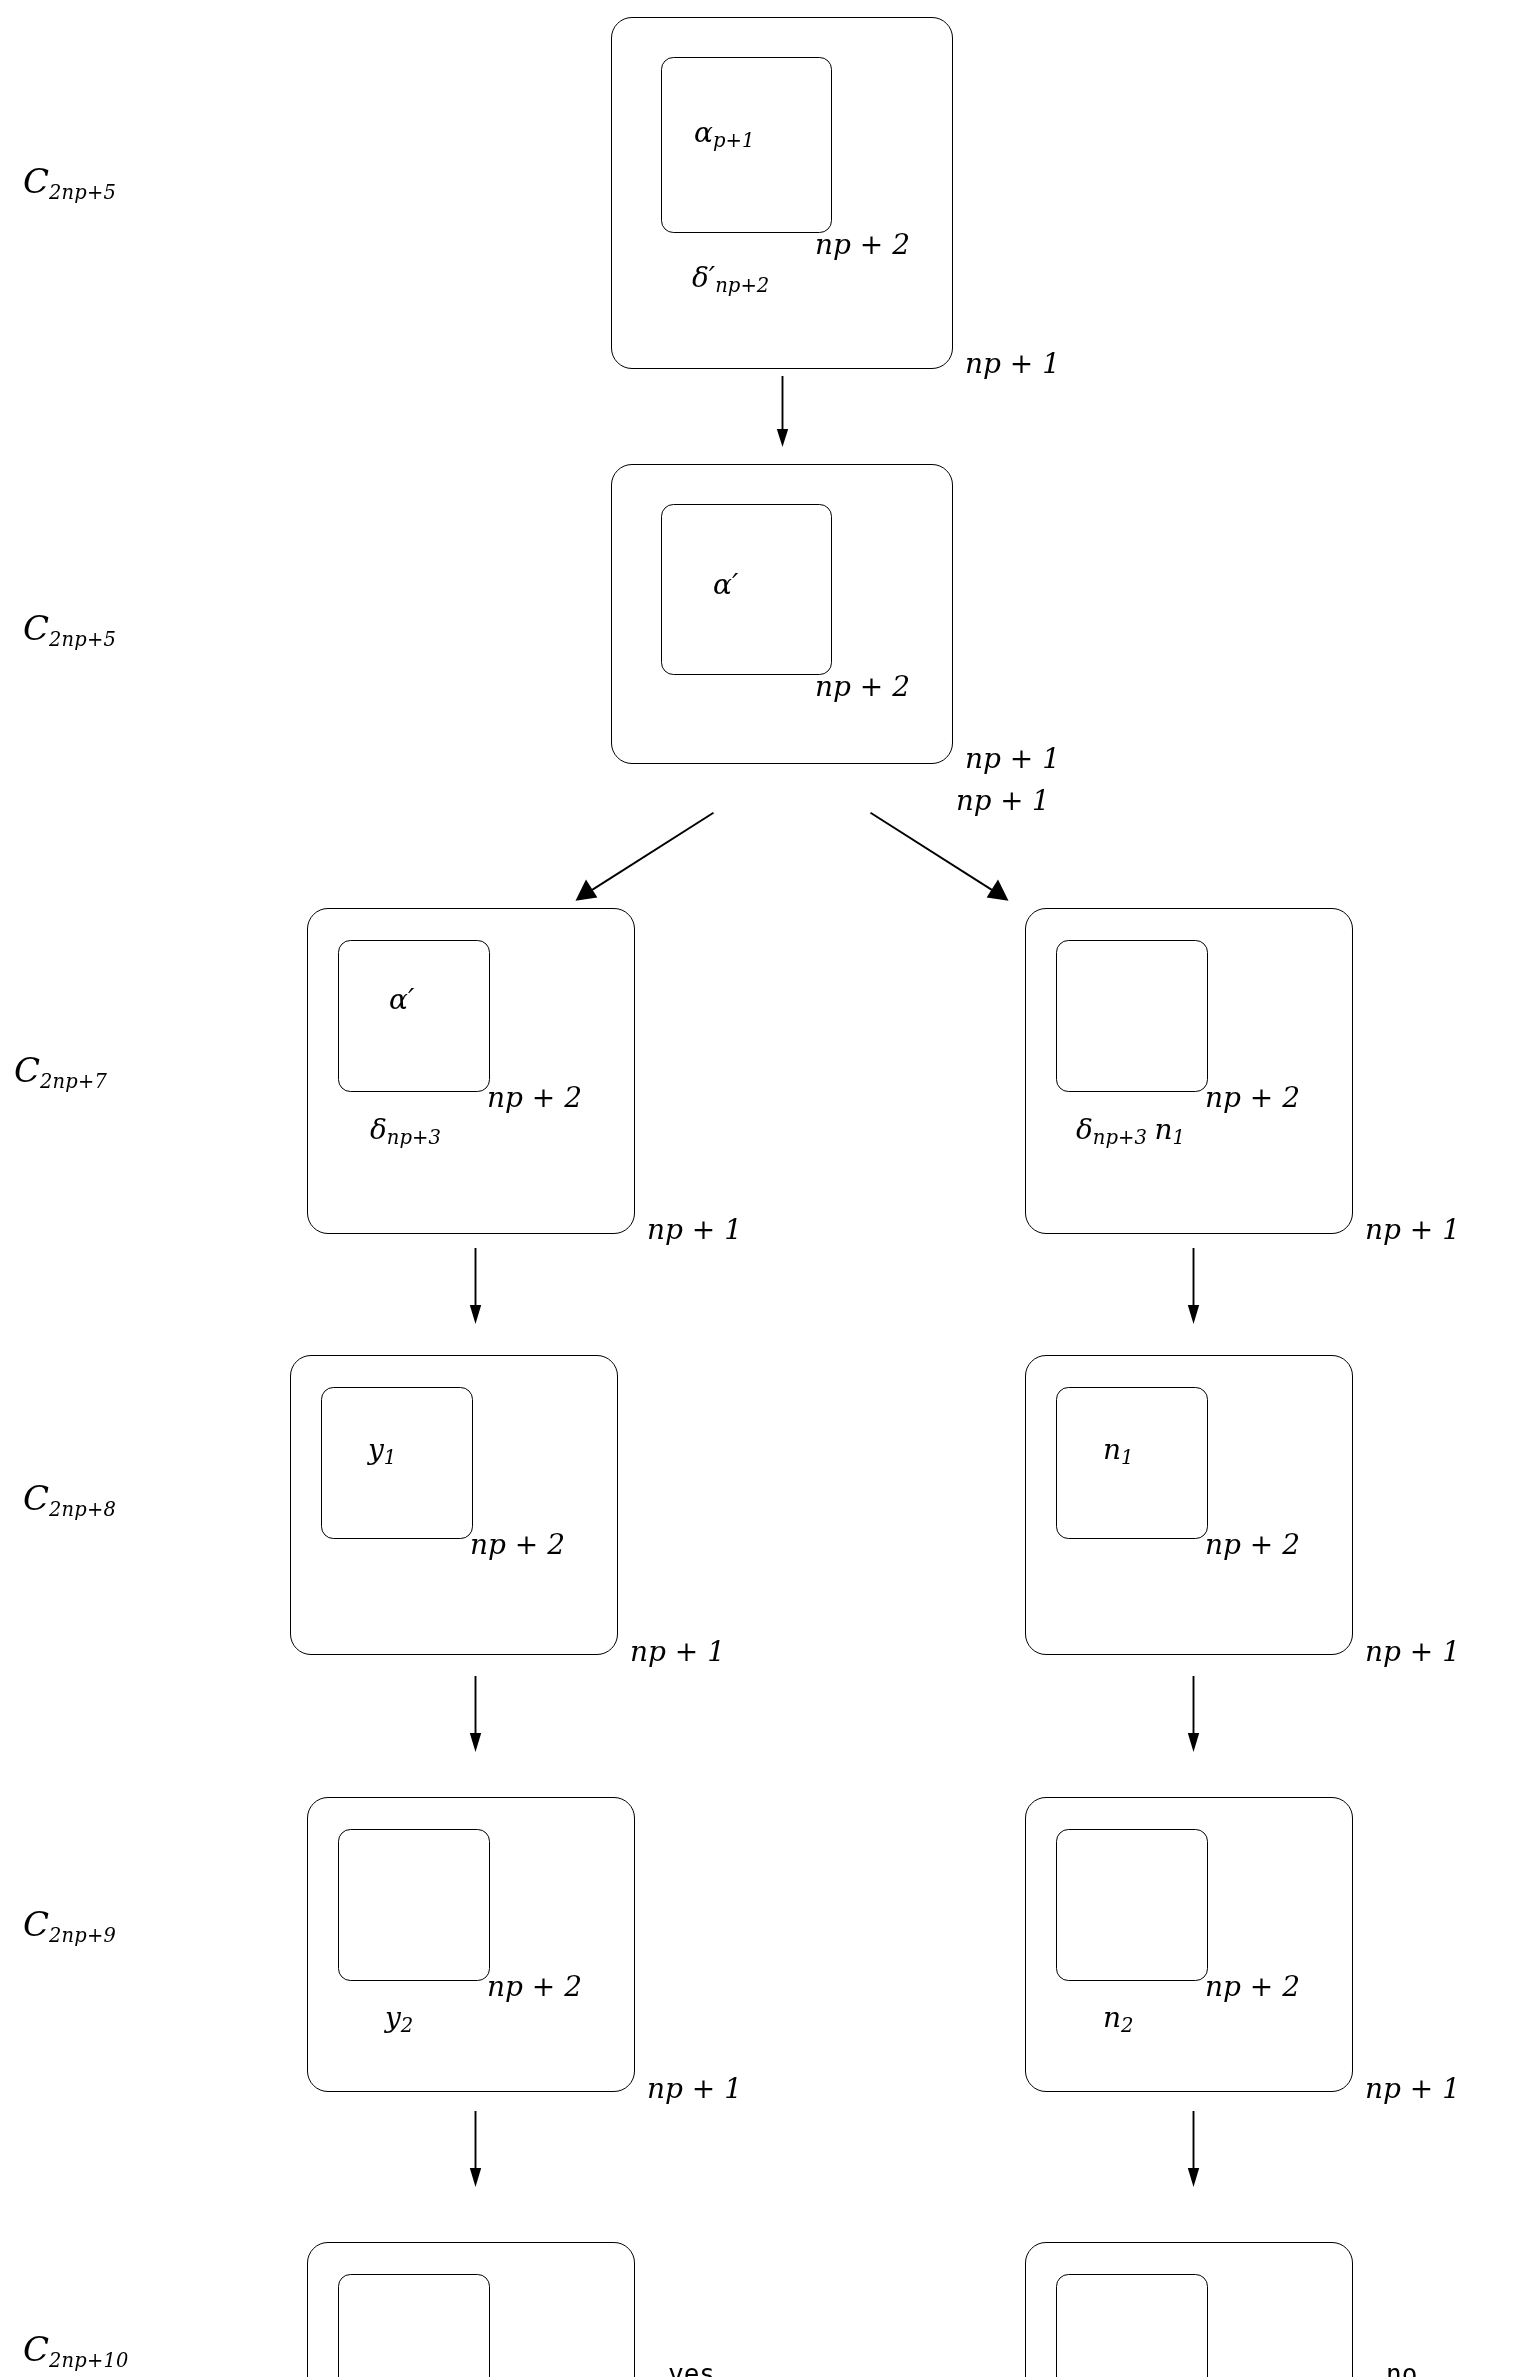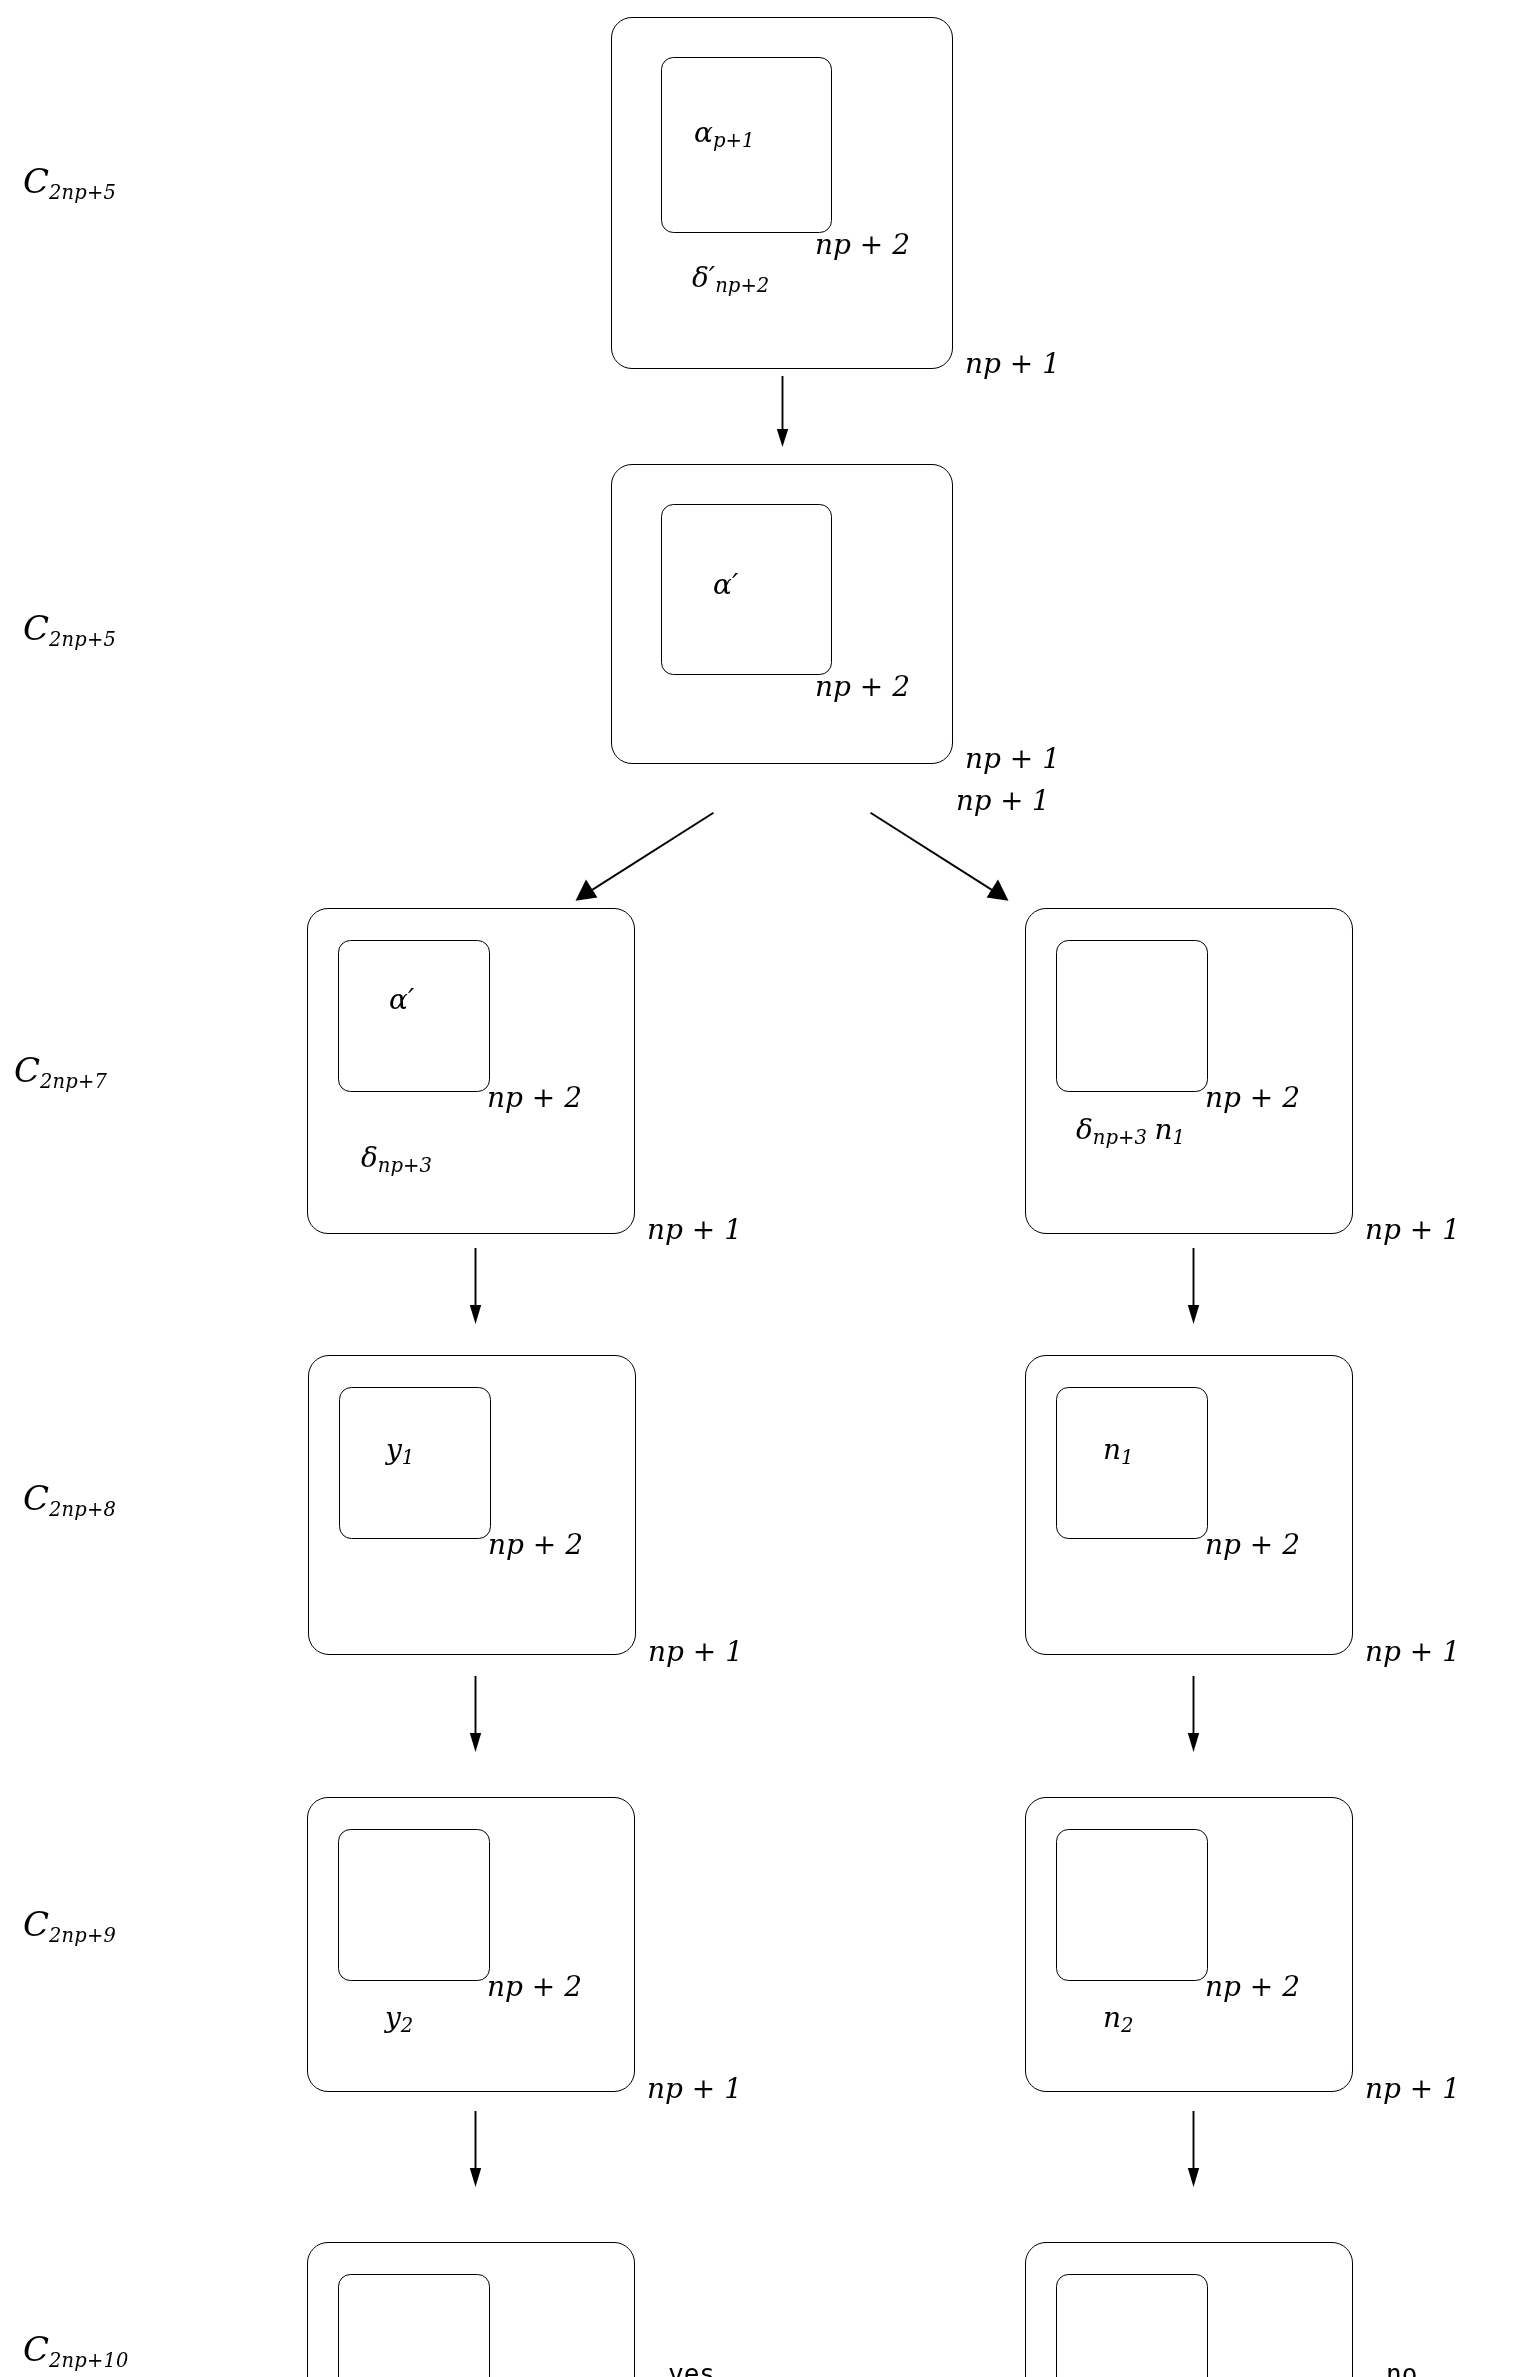--- a/index.html
+++ b/index.html
@@ -149,21 +149,21 @@
   <svg class="arrow" style="left:861px; top:808px; width:157px; height:100px;" viewBox="0 0 330 210">
     <line x1="20" y1="10" x2="275" y2="172"></line>
     <polygon points="310,195 264,188 288,150"></polygon>
   </svg>
   <div class="edge-label" style="left:956px; top:787px;">np + 1</div>
 
   <div class="node" style="left:307px; top:908px; width:328px; height:326px;">
     <div class="outer-box" style="width:328px; height:326px;"></div>
     <div class="inner-box" style="left:31px; top:32px; width:152px; height:152px;"></div>
     <div class="tx" style="left:82px; top:78px;">α′</div>
-    <div class="tx" style="left:54px; top:208px;margin-top:28px;">
+    <div class="tx" style="left:63px; top:208px;">
       <span>δ</span><span class="sub">np+3</span>
     </div>
     <div class="tx" style="left:180px; top:176px;">np + 2</div>
     <div class="tx" style="left:340px; top:308px;">np + 1</div>
   </div>
 
   <div class="node" style="left:1025px; top:908px; width:328px; height:326px;">
     <div class="outer-box" style="width:328px; height:326px;"></div>
     <div class="inner-box" style="left:31px; top:32px; width:152px; height:152px;"></div>
     <div class="tx" style="left:51px; top:208px;">
@@ -175,21 +175,21 @@
 
   <svg class="arrow" style="left:466px; top:1248px; width:19px; height:76px;" viewBox="0 0 40 160">
     <line x1="20" y1="0" x2="20" y2="130"></line>
     <polygon points="20,160 8,120 32,120"></polygon>
   </svg>
   <svg class="arrow" style="left:1184px; top:1248px; width:19px; height:76px;" viewBox="0 0 40 160">
     <line x1="20" y1="0" x2="20" y2="130"></line>
     <polygon points="20,160 8,120 32,120"></polygon>
   </svg>
 
-  <div class="node" style="left:308px; top:1355px; width:260px; height:300px;text-align:right;">
+  <div class="node" style="left:290px; top:1355px; width:260px; height:300px;text-align:right;">
     <div class="outer-box" style="width:328px; height:300px;"></div>
     <div class="inner-box" style="left:31px; top:32px; width:152px; height:152px;"></div>
     <div class="tx" style="left:78px; top:81px;">
       <span>y</span><span class="sub">1</span>
     </div>
     <div class="tx" style="left:180px; top:176px;">np + 2</div>
     <div class="tx" style="left:340px; top:283px;">np + 1</div>
   </div>
 
   <div class="node" style="left:1025px; top:1355px; width:328px; height:300px;">

